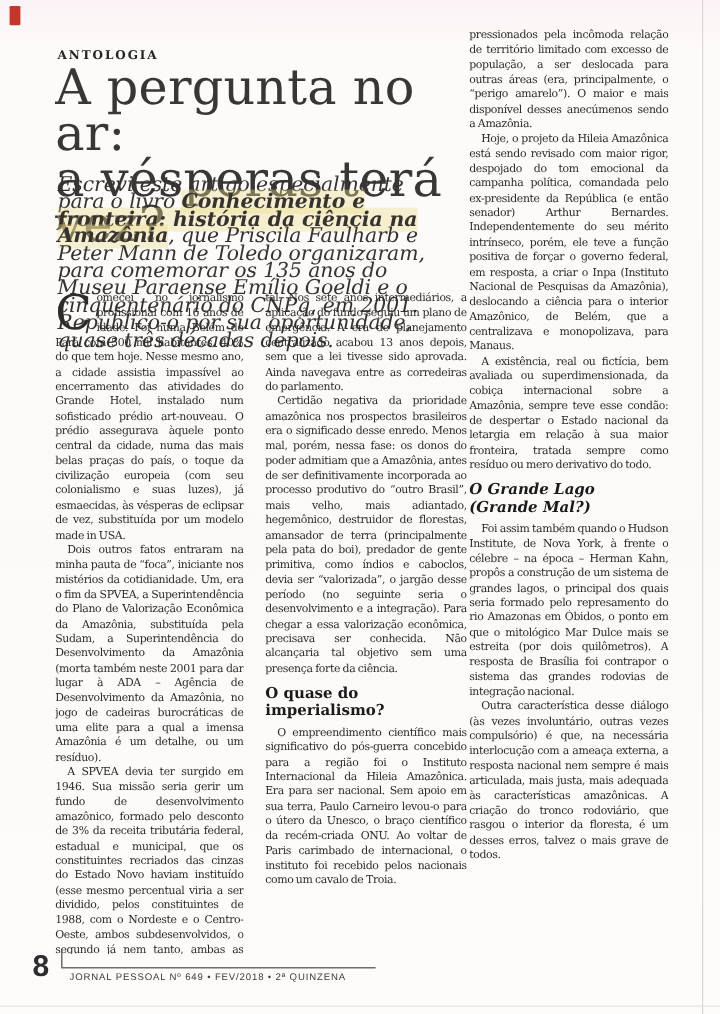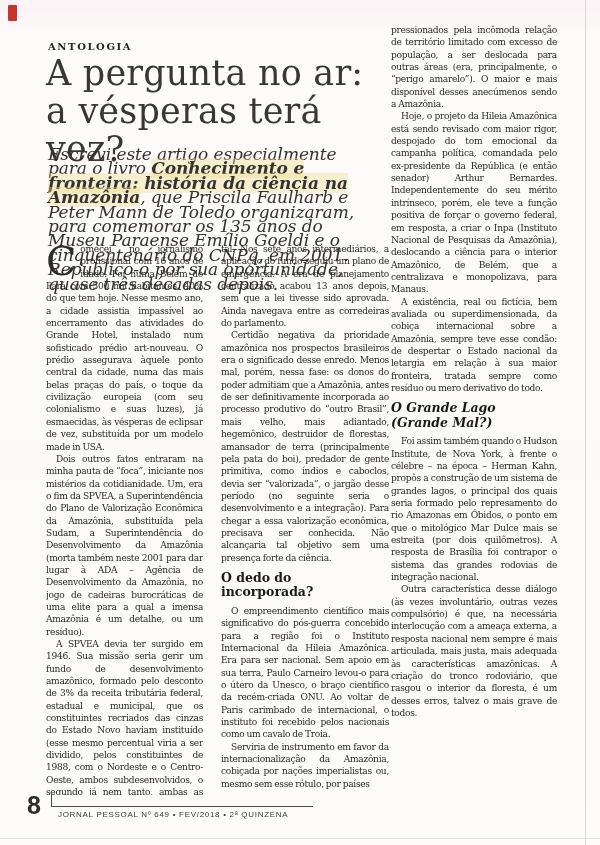--- a/index.html
+++ b/index.html
@@ -16,21 +16,21 @@
   .edge-right{position:absolute;top:0;left:585px;width:1px;height:845px;background:#ddd8d5;}
   .edge-bottom{position:absolute;top:838px;left:0;width:600px;height:1px;background:#e6e2df;}
   .corner-mark{position:absolute;left:8px;top:5px;width:9px;height:16px;background:#c5352c;border-radius:1px;}
 
   .kicker{
     position:absolute;left:48px;top:41px;
     font-weight:bold;font-size:10px;letter-spacing:1.6px;color:#262422;
   }
   .title{
     position:absolute;left:46px;top:54px;margin:0;width:340px;
-    font-weight:normal;font-size:35px;line-height:38px;color:#393734;
+    font-weight:normal;font-size:41px;line-height:38px;color:#393734;
     letter-spacing:0.2px;
   }
   .intro{
     position:absolute;left:48px;top:147px;margin:0;width:332px;
     font-style:italic;font-size:17px;line-height:14.4px;color:#35322f;
     letter-spacing:-0.1px;
   }
   .intro-bold{font-weight:bold;background:rgba(233,220,140,0.38);}
 
   .col{
@@ -92,23 +92,22 @@
   <div class="col col1">
     <p><span class="dropcap">C</span><span>omecei no jornalismo profissional com 16 anos de idade. Foi numa Belém do Pará com 500 mil habitantes, 40% do que tem hoje. Nesse mesmo ano, a cidade assistia impassível ao encerramento das atividades do Grande Hotel, instalado num sofisticado prédio art-nouveau. O prédio assegurava àquele ponto central da cidade, numa das mais belas praças do país, o toque da civilização europeia (com seu colonialismo e suas luzes), já esmaecidas, às vésperas de eclipsar de vez, substituída por um modelo made in USA.</span></p>
     <p class="indent">Dois outros fatos entraram na minha pauta de “foca”, iniciante nos mistérios da cotidianidade. Um, era o fim da SPVEA, a Superintendência do Plano de Valorização Econômica da Amazônia, substituída pela Sudam, a Superintendência do Desenvolvimento da Amazônia (morta também neste 2001 para dar lugar à ADA – Agência de Desenvolvimento da Amazônia, no jogo de cadeiras burocráticas de uma elite para a qual a imensa Amazônia é um detalhe, ou um resíduo).</p>
     <p class="indent">A SPVEA devia ter surgido em 1946. Sua missão seria gerir um fundo de desenvolvimento amazônico, formado pelo desconto de 3% da receita tributária federal, estadual e municipal, que os constituintes recriados das cinzas do Estado Novo haviam instituído (esse mesmo percentual viria a ser dividido, pelos constituintes de 1988, com o Nordeste e o Centro-Oeste, ambos subdesenvolvidos, o segundo já nem tanto, ambas as regiões atrasadas, mas não propriamente como a Amazônia).</p>
 
   </div>
 
   <div class="col col2">
     <p>tal. Nos sete anos intermediários, a aplicação do fundo seguiu um plano de emergência. A era de planejamento centralizado acabou 13 anos depois, sem que a lei tivesse sido aprovada. Ainda navegava entre as corredeiras do parlamento.</p>
     <p class="indent">Certidão negativa da prioridade amazônica nos prospectos brasileiros era o significado desse enredo. Menos mal, porém, nessa fase: os donos do poder admitiam que a Amazônia, antes de ser definitivamente incorporada ao processo produtivo do “outro Brasil”, mais velho, mais adiantado, hegemônico, destruidor de florestas, amansador de terra (principalmente pela pata do boi), predador de gente primitiva, como índios e caboclos, devia ser “valorizada”, o jargão desse período (no seguinte seria o desenvolvimento e a integração). Para chegar a essa valorização econômica, precisava ser conhecida. Não alcançaria tal objetivo sem uma presença forte da ciência.</p>
-    <h2 class="subhead">O dedo do incorporada?</h2>
+    <h2 class="subhead">O quase do imperialismo?</h2>
     <p class="indent">O empreendimento científico mais significativo do pós-guerra concebido para a região foi o Instituto Internacional da Hileia Amazônica. Era para ser nacional. Sem apoio em sua terra, Paulo Carneiro levou-o para o útero da Unesco, o braço científico da recém-criada ONU. Ao voltar de Paris carimbado de internacional, o instituto foi recebido pelos nacionais como um cavalo de Troia.</p>
-    <p class="indent">Serviria de instrumento em favor da internacionalização da Amazônia, cobiçada por nações imperialistas ou, mesmo sem esse rótulo, por países</p>
   </div>
 
   <div class="col col3">
     <p>pressionados pela incômoda relação de território limitado com excesso de população, a ser deslocada para outras áreas (era, principalmente, o “perigo amarelo”). O maior e mais disponível desses anecúmenos sendo a Amazônia.</p>
     <p class="indent">Hoje, o projeto da Hileia Amazônica está sendo revisado com maior rigor, despojado do tom emocional da campanha política, comandada pelo ex-presidente da República (e então senador) Arthur Bernardes. Independentemente do seu mérito intrínseco, porém, ele teve a função positiva de forçar o governo federal, em resposta, a criar o Inpa (Instituto Nacional de Pesquisas da Amazônia), deslocando a ciência para o interior Amazônico, de Belém, que a centralizava e monopolizava, para Manaus.</p>
     <p class="indent">A existência, real ou fictícia, bem avaliada ou superdimensionada, da cobiça internacional sobre a Amazônia, sempre teve esse condão: de despertar o Estado nacional da letargia em relação à sua maior fronteira, tratada sempre como resíduo ou mero derivativo do todo.</p>
     <h2 class="subhead">O Grande Lago (Grande Mal?)</h2>
     <p class="indent">Foi assim também quando o Hudson Institute, de Nova York, à frente o célebre – na época – Herman Kahn, propôs a construção de um sistema de grandes lagos, o principal dos quais seria formado pelo represamento do rio Amazonas em Óbidos, o ponto em que o mitológico Mar Dulce mais se estreita (por dois quilômetros). A resposta de Brasília foi contrapor o sistema das grandes rodovias de integração nacional.</p>
     <p class="indent">Outra característica desse diálogo (às vezes involuntário, outras vezes compulsório) é que, na necessária interlocução com a ameaça externa, a resposta nacional nem sempre é mais articulada, mais justa, mais adequada às características amazônicas. A criação do tronco rodoviário, que rasgou o interior da floresta, é um desses erros, talvez o mais grave de todos.</p>
   </div>

